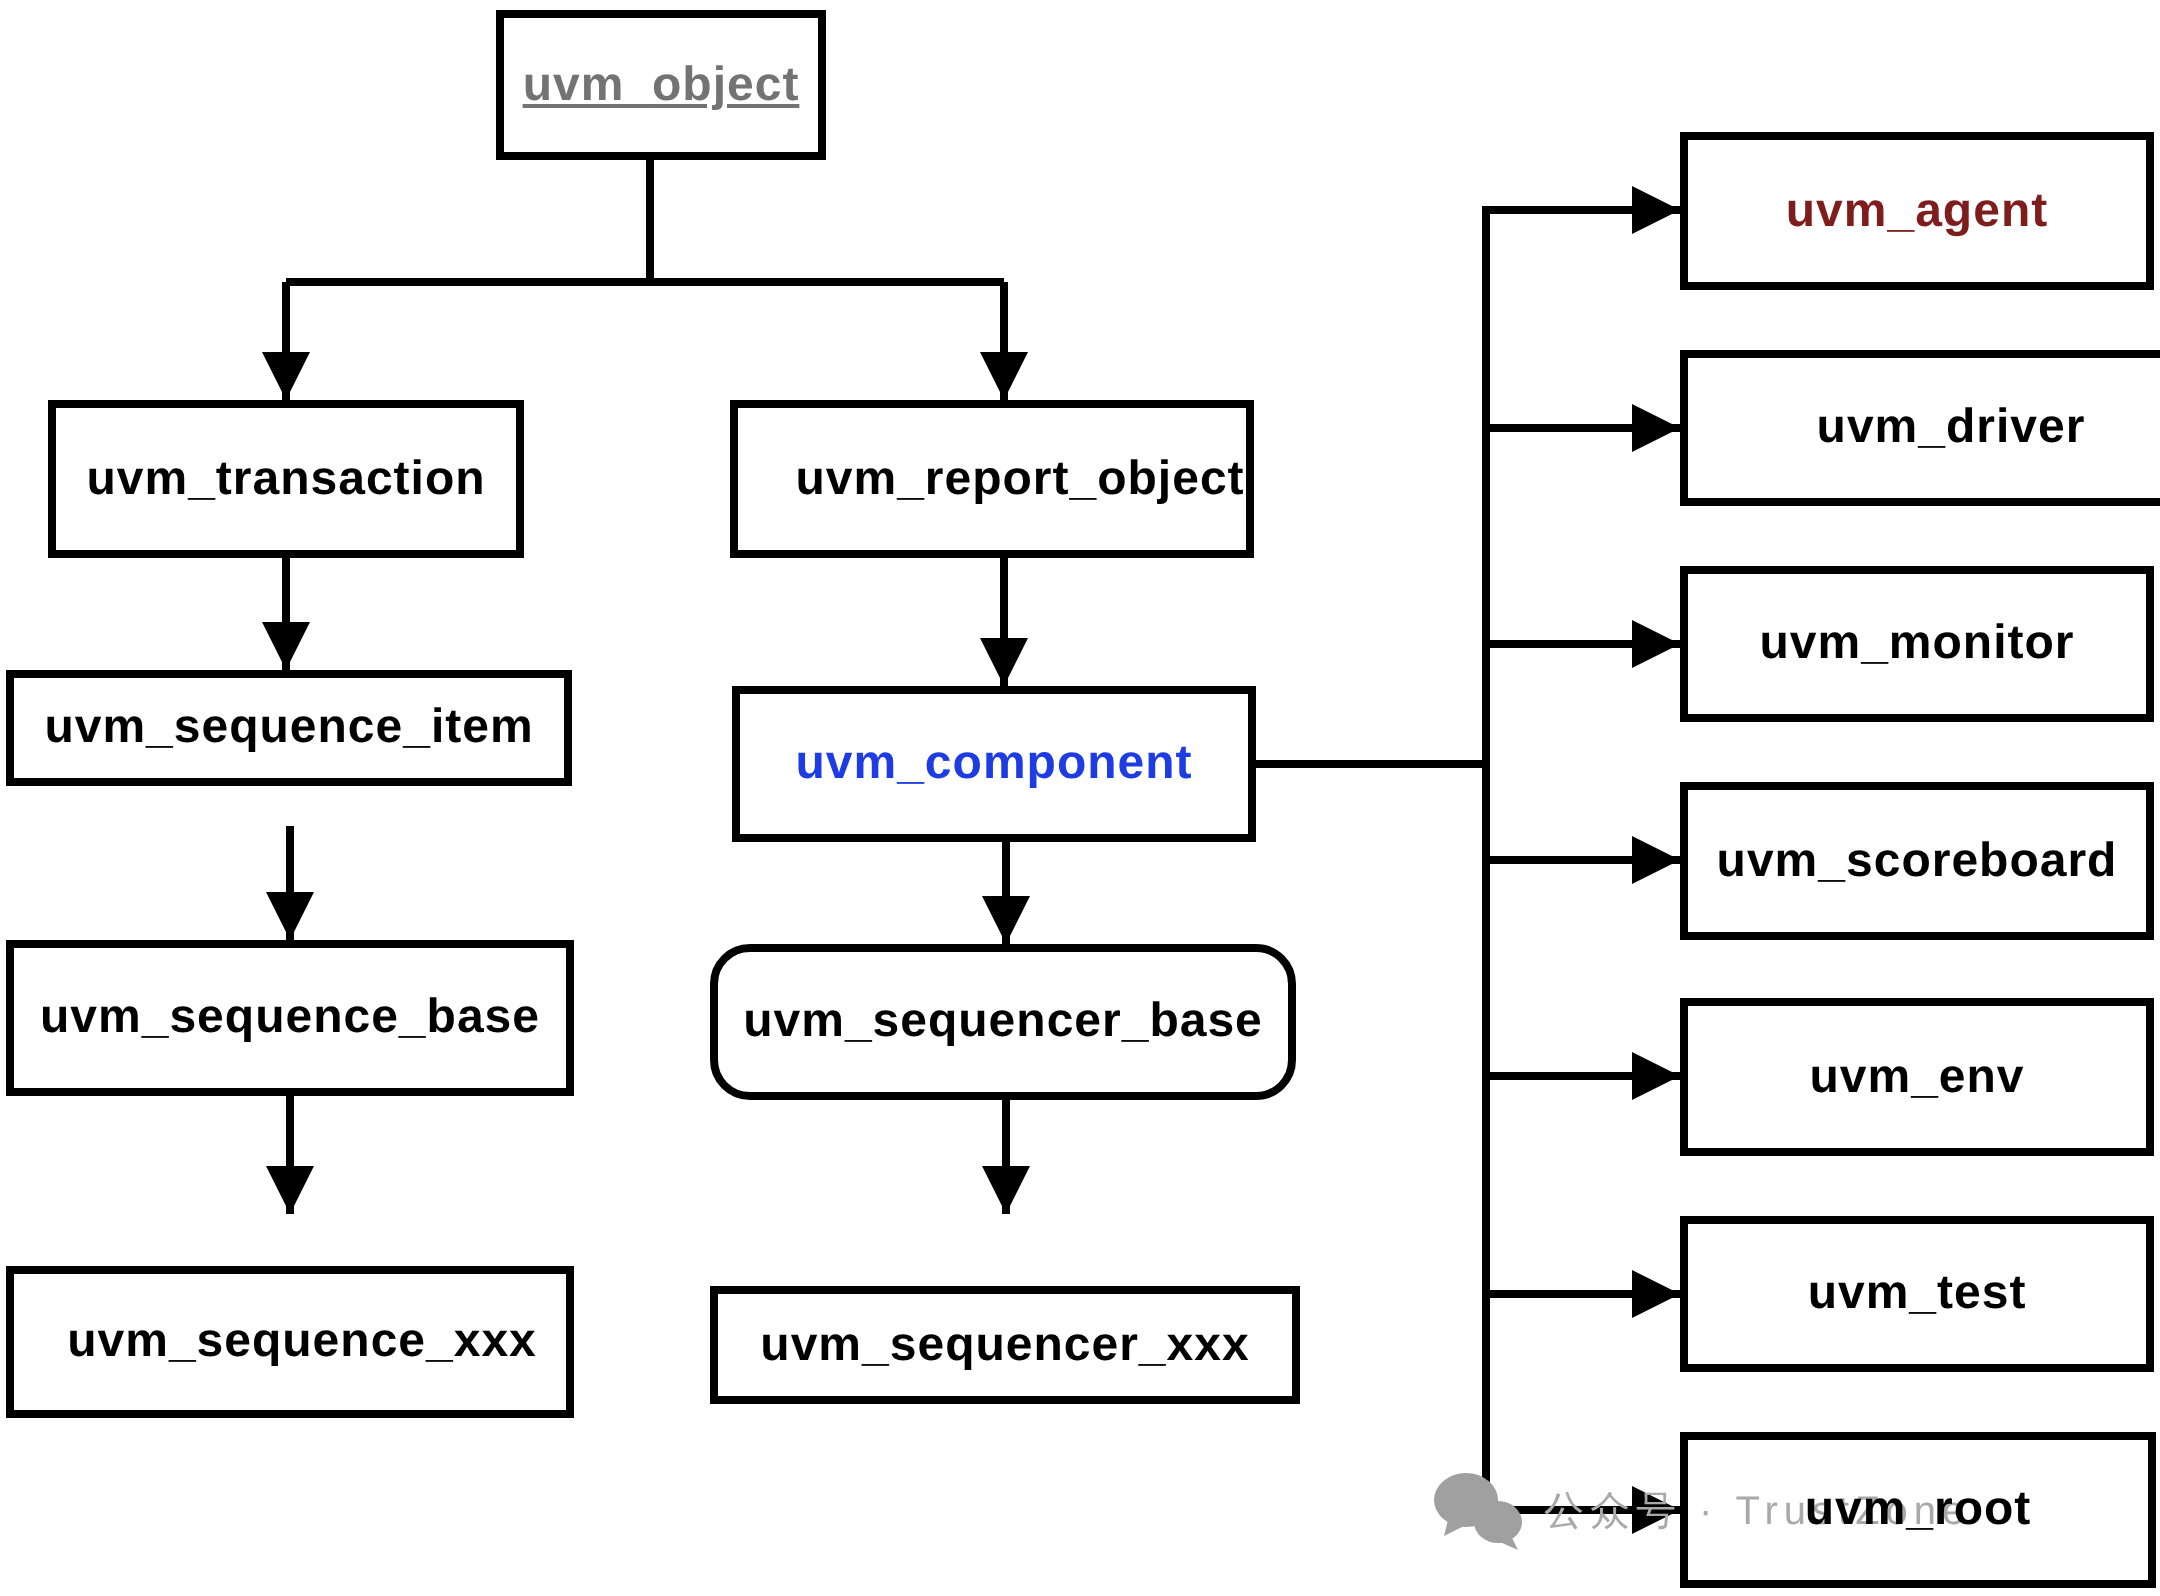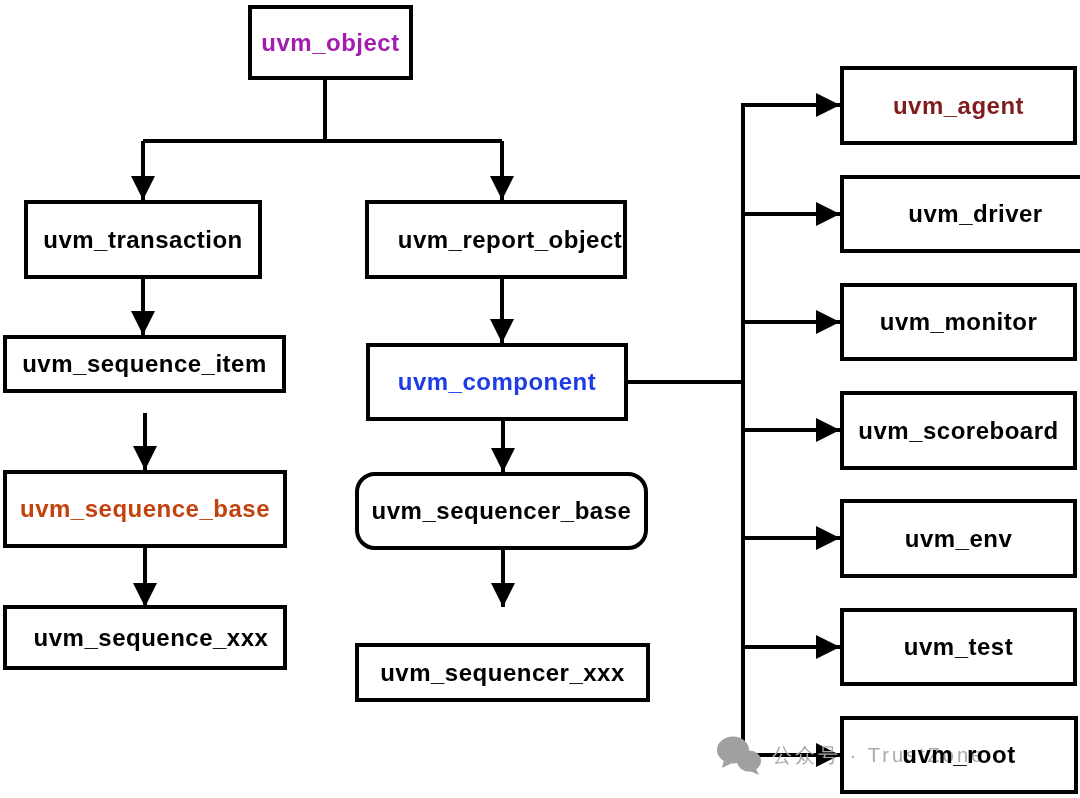--- a/index.html
+++ b/index.html
@@ -81,32 +81,32 @@
         <polyline points="743,322 840,322" fill="none" stroke="#000000" stroke-width="4" marker-end="url(#arrowhead)"></polyline>
         <polyline points="743,430 840,430" fill="none" stroke="#000000" stroke-width="4" marker-end="url(#arrowhead)"></polyline>
         <polyline points="743,538 840,538" fill="none" stroke="#000000" stroke-width="4" marker-end="url(#arrowhead)"></polyline>
         <polyline points="743,647 840,647" fill="none" stroke="#000000" stroke-width="4" marker-end="url(#arrowhead)"></polyline>
         <polyline points="743,755 840,755" fill="none" stroke="#000000" stroke-width="4" marker-end="url(#arrowhead)"></polyline>
       </g>
   </svg>
 
   <div id="nodes">
       <div class="node" style="left: 248px; top: 5px; width: 165px; height: 75px;">
-        <span style="color: #a21caf;">uvm_object</span>
+        <span style="color: #737373; text-decoration: underline;">uvm_object</span>
       </div>
       <div class="node" style="left: 24px; top: 200px; width: 238px; height: 79px; text-align: right;">
         <span style="color: rgb(0, 0, 0);">uvm_transaction</span>
       </div>
       <div class="node" style="left: 3px; top: 335px; width: 283px; height: 58px;">
         <span style="color: rgb(0, 0, 0);">uvm_sequence_item</span>
       </div>
       <div class="node" style="left: 3px; top: 470px; width: 284px; height: 78px;">
-        <span style="color: #c2410c;">uvm_sequence_base</span>
+        <span style="color: #000000;">uvm_sequence_base</span>
       </div>
-      <div class="node" style="left: 3px; top: 605px; width: 284px; height: 65px; padding-left: 12px;">
+      <div class="node" style="left: 3px; top: 633px; width: 284px; height: 76px; padding-left: 12px;">
         <span style="color: rgb(0, 0, 0);">uvm_sequence_xxx</span>
       </div>
       <div class="node" style="left: 365px; top: 200px; width: 262px; height: 79px; padding-left: 28px;">
         <span style="color: rgb(0, 0, 0);">uvm_report_object</span>
       </div>
       <div class="node" style="left: 366px; top: 343px; width: 262px; height: 78px;">
         <span style="color: rgb(29, 60, 227);">uvm_component</span>
       </div>
       <div class="node" style="left: 355px; top: 472px; width: 293px; height: 78px; border-radius: 20px;">
         <span style="color: rgb(0, 0, 0);">uvm_sequencer_base</span>

